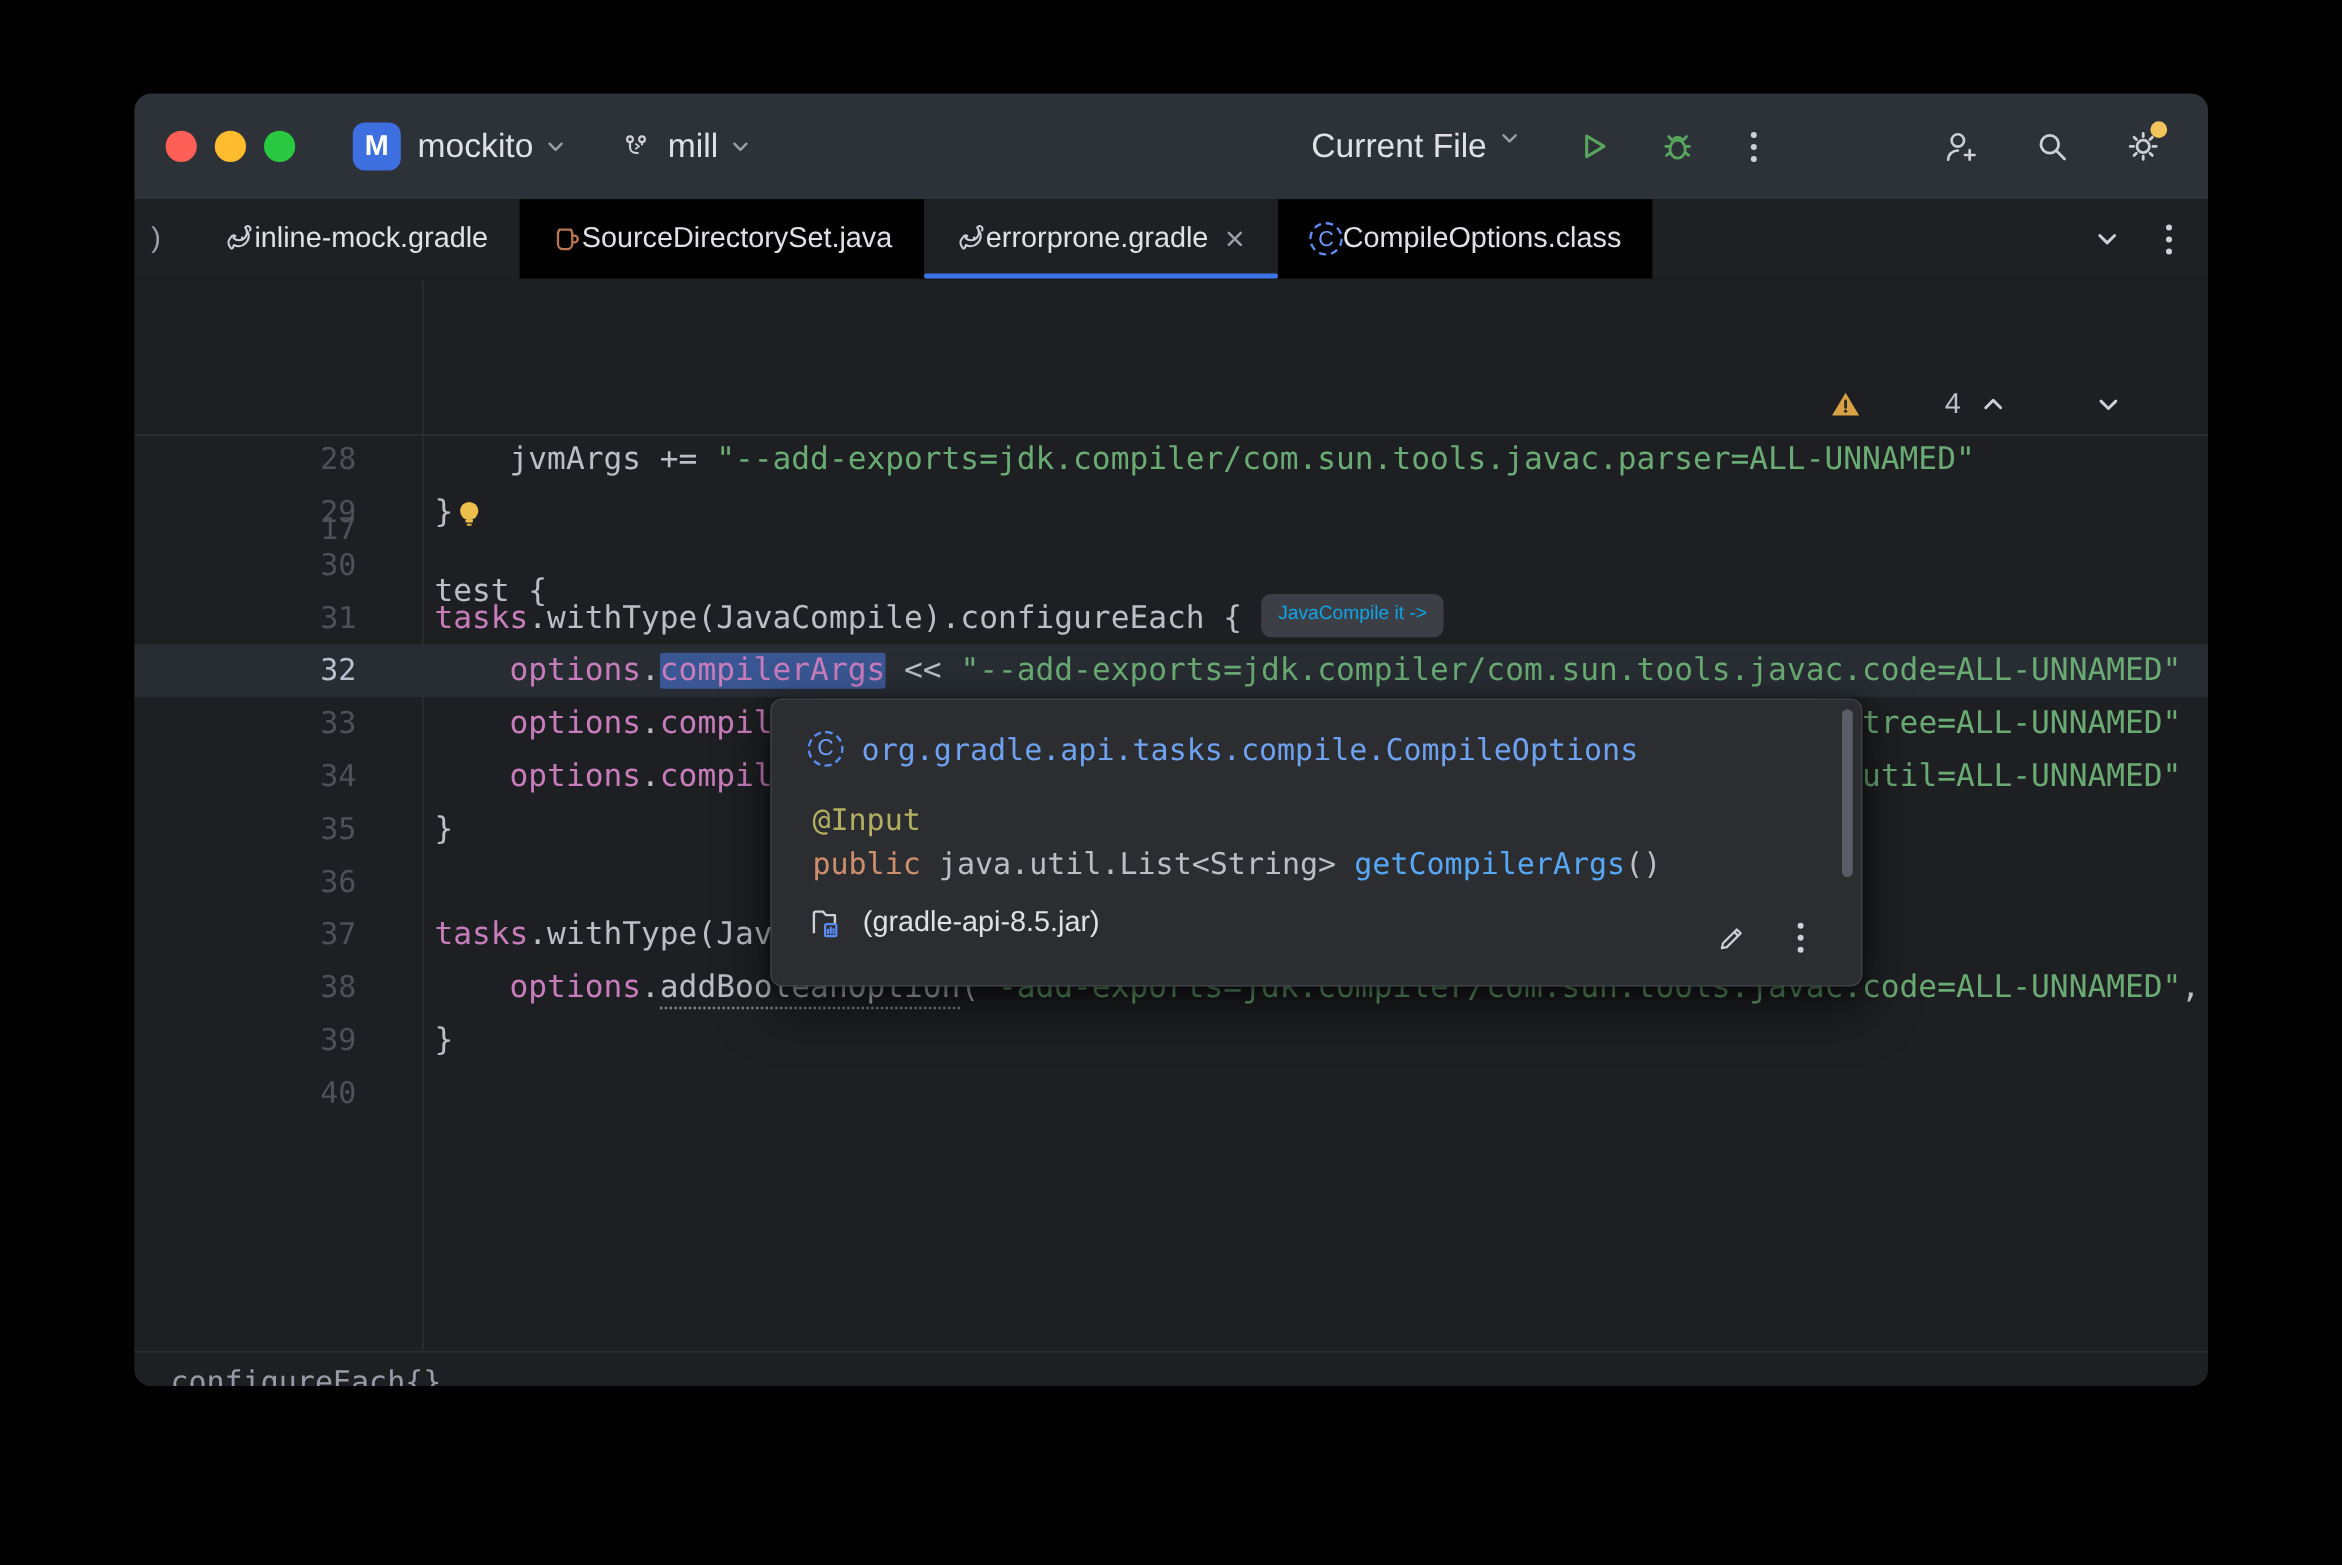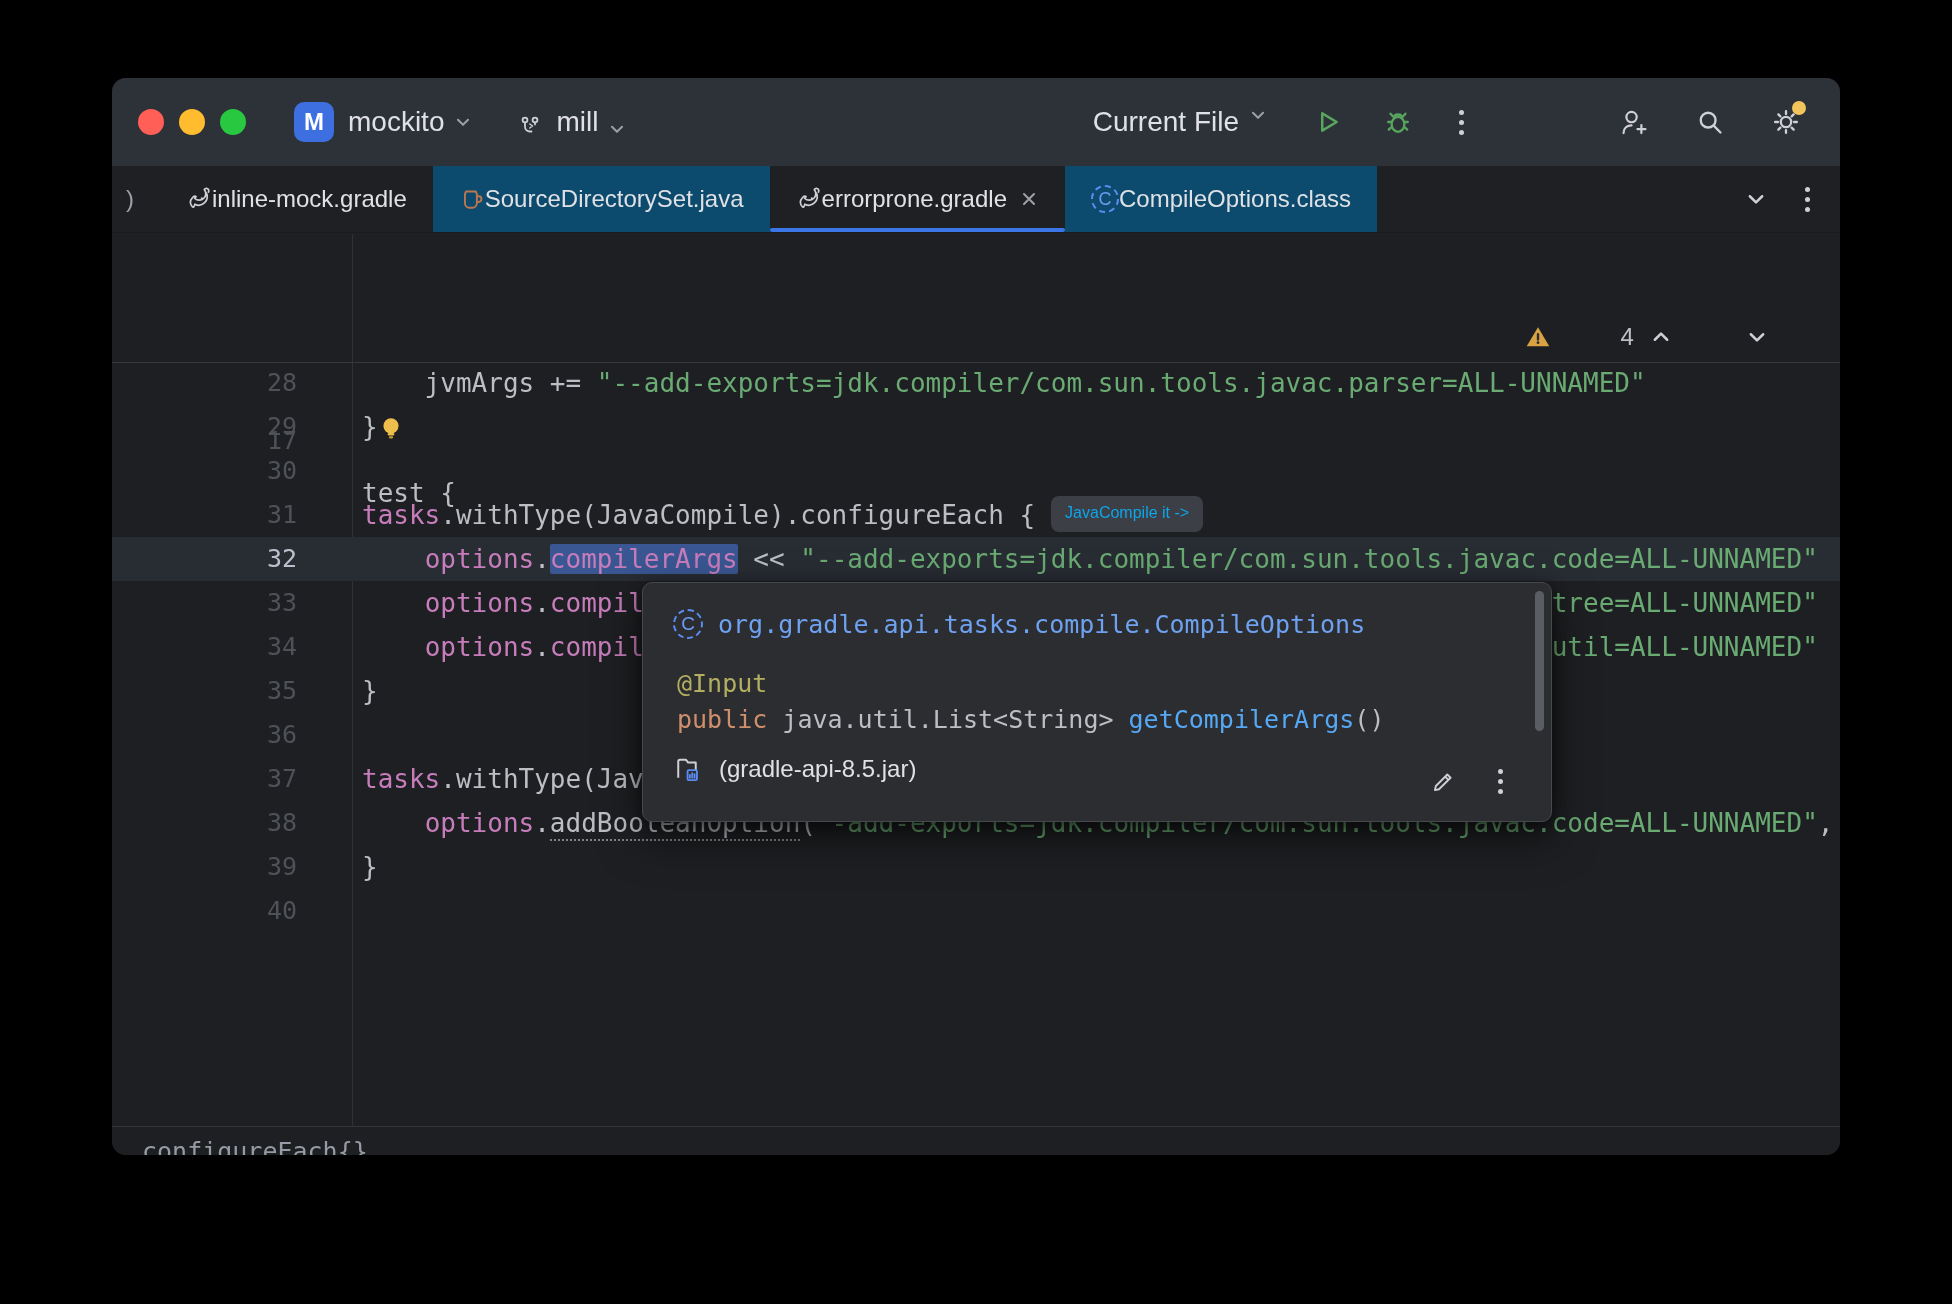--- a/index.html
+++ b/index.html
@@ -13,32 +13,32 @@
   
   .titlebar{position:absolute;left:0;top:0;width:100%;height:88px;background:#2d3138;
             display:flex;align-items:center;padding:0 38px 0 26px;}
   .lights{display:flex;gap:15px;align-items:center}
   .light{width:26px;height:26px;border-radius:50%}
   .l-red{background:#ff5f57}.l-yellow{background:#febc2e}.l-green{background:#28c840}
   .proj-badge{margin-left:48px;width:40px;height:40px;border-radius:10px;background:#3d6fe0;
               color:#fff;font-weight:bold;font-size:24px;display:flex;align-items:center;justify-content:center}
   .tb-text{color:#dfe1e5;font-size:28px;margin-left:14px}
   .chev{color:#9a9fa6;margin-left:10px;display:flex;align-items:center}
-  .vcs{display:flex;align-items:flex-end;margin-left:46px;color:#ced0d6}
+  .vcs{display:flex;align-items:center;margin-left:46px;color:#ced0d6}
   .runcfg{margin-left:auto;display:flex;align-items:flex-start}
   .icon-btn{display:flex;align-items:center;justify-content:center;color:#ced0d6;cursor:default}
   .kebab{display:flex;flex-direction:column;gap:5px;align-items:center;padding:4px}
   .kebab i{width:5px;height:5px;border-radius:50%;background:#ced0d6;display:block}
   .gear-wrap{position:relative}
   .gear-dot{position:absolute;right:-4px;top:-5px;width:14px;height:14px;border-radius:50%;background:#f2c55c}
   
   .tabbar{position:absolute;left:0;top:88px;width:100%;height:67px;background:#1f2023;
           display:flex;align-items:stretch;border-bottom:1px solid #1a1b1e}
   .tab{display:flex;align-items:center;padding:0 26px;color:#dfe1e5;font-size:24px;position:relative}
-  .tab.warm{background:#0c4a6e}
+  .tab.warm{background:#000000}
   .tab.active::after{content:"";position:absolute;left:0;right:0;bottom:0;height:4px;background:#3b76e9;border-radius:2px}
   .tab .close{color:#9da0a8;margin-left:12px;display:flex}
   .tab-trunc{width:48px;display:flex;align-items:center;color:#9da0a8;font-size:24px;padding-left:14px}
   .tab-right{margin-left:auto;display:flex;align-items:center;gap:34px;padding-right:26px;color:#ced0d6}
   
   #editor{position:absolute;left:0;top:156px;width:100%;height:892px;background:#1e1f22;overflow:hidden}
   .gutter-line{position:absolute;left:240px;top:0;bottom:0;width:1px;background:#2f3135}
   .code-row{position:absolute;left:0;width:100%;height:44px;font-family:"DejaVu Sans Mono",monospace;
             font-size:26px;line-height:44px;white-space:pre}
   .code-row .num{position:absolute;left:0;width:185px;text-align:right;color:#4e5157;font-size:25px}

